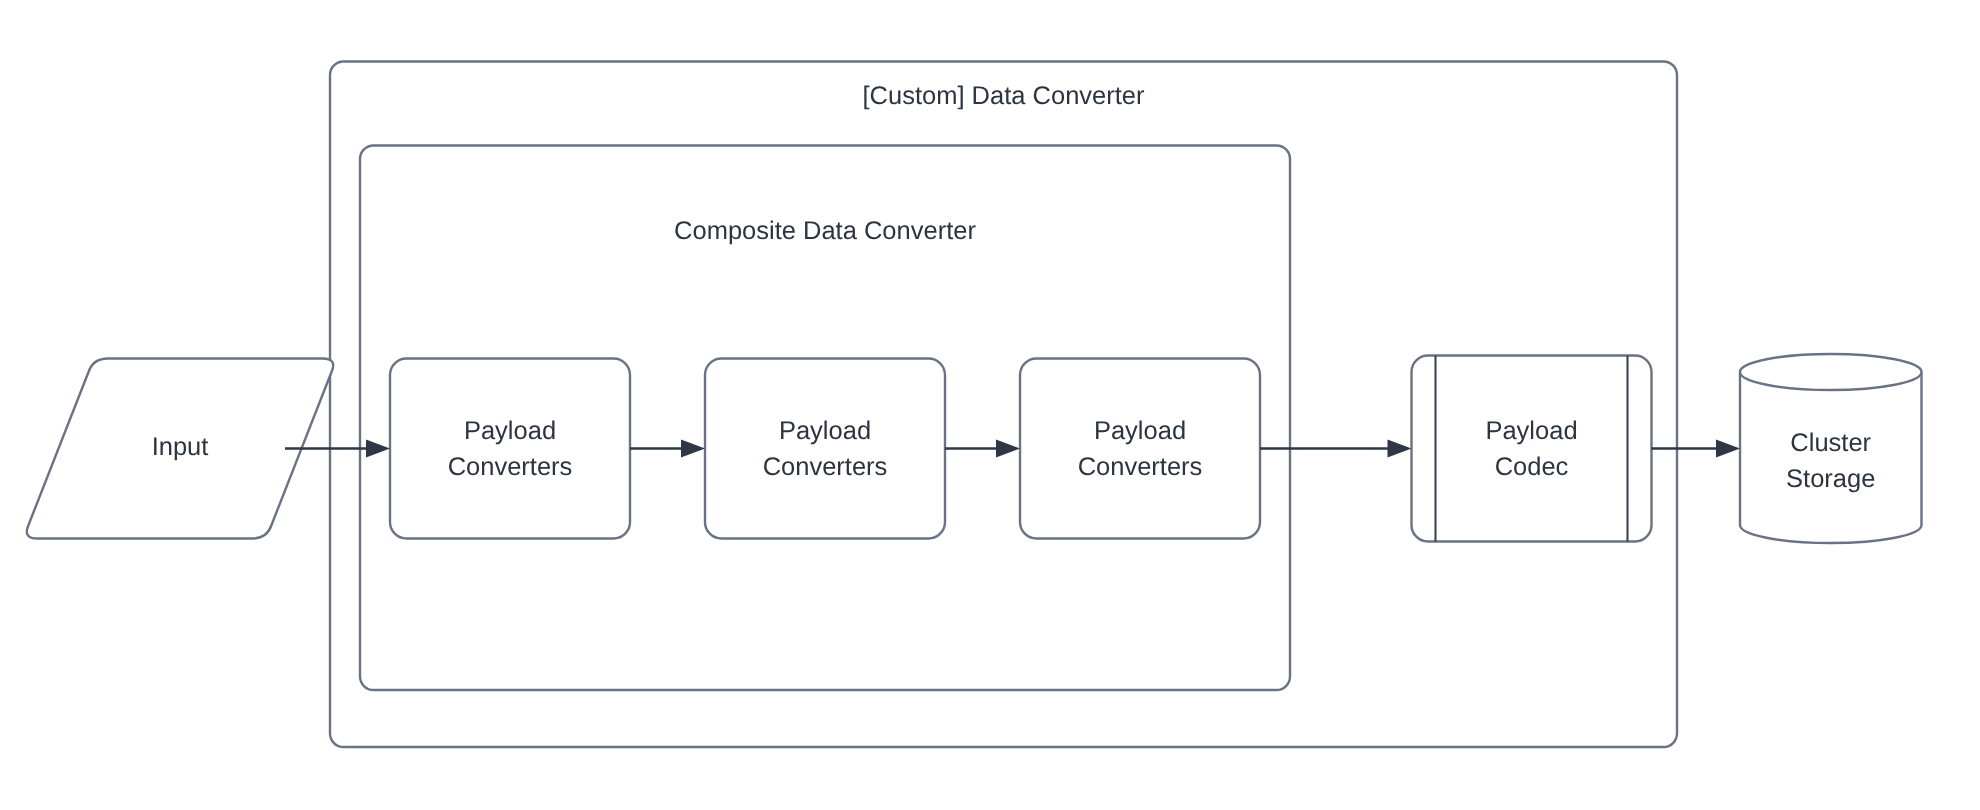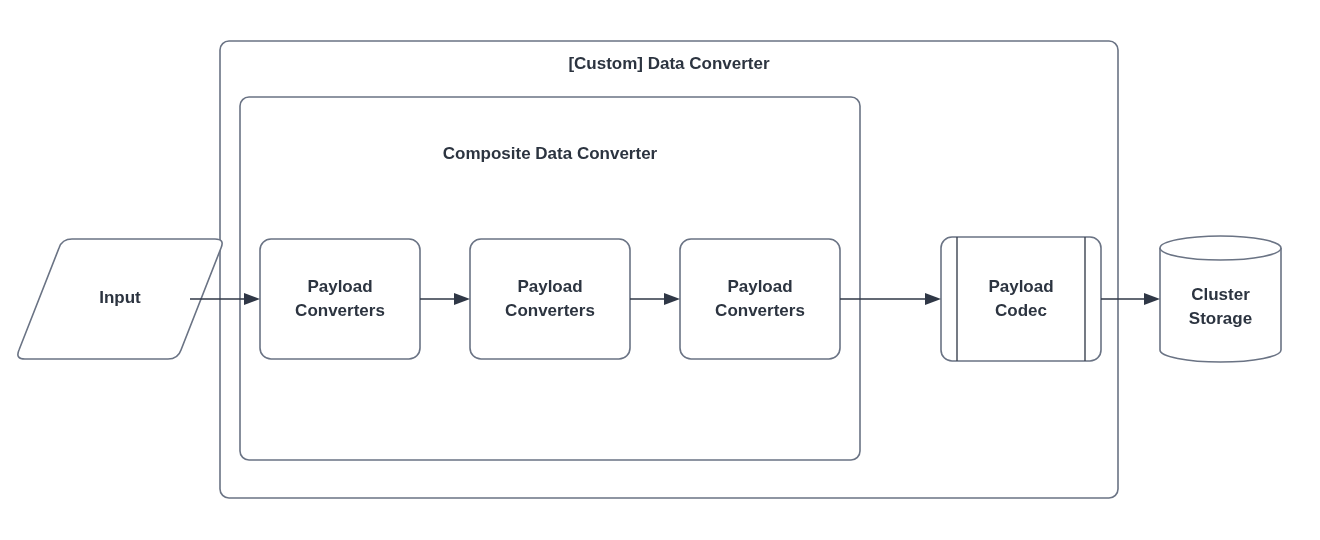--- a/index.html
+++ b/index.html
@@ -10,21 +10,20 @@
   body {
     width: 1320px;
     height: 540px;
     font-family: "Liberation Sans", sans-serif;
     overflow: hidden;
   }
   #diagram-root {
     position: relative;
     width: 1320px;
     height: 404px;
-    font-weight: bold;
   }
   svg#diagram {
     display: block;
     width: 1320px;
     height: 540px;
   }
   .shape-stroke {
     fill: #ffffff;
     stroke: #6a7384;
     stroke-width: 1.6;

